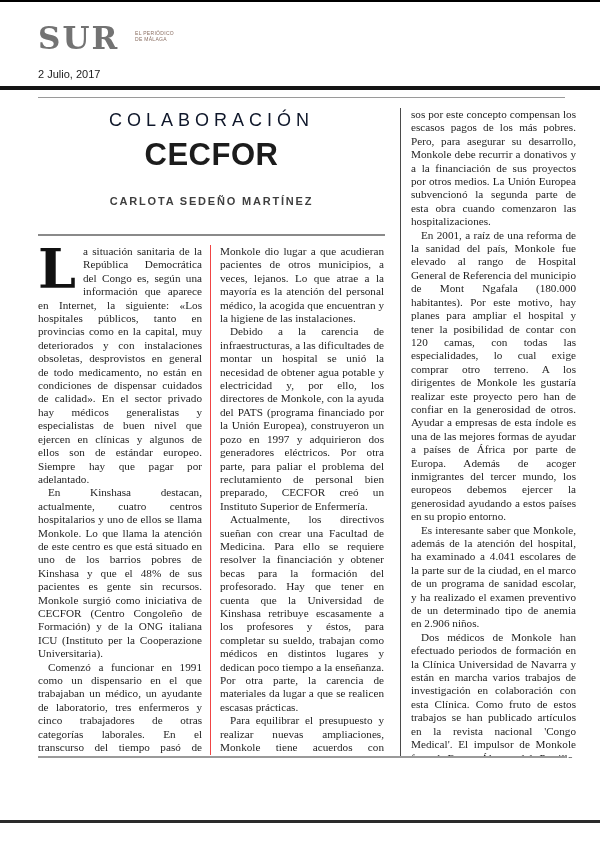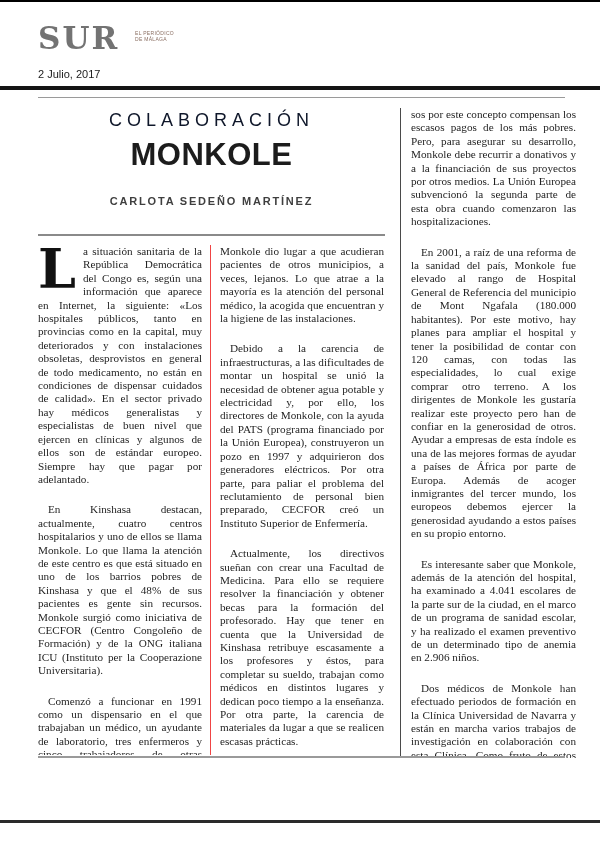--- a/index.html
+++ b/index.html
@@ -46,21 +46,21 @@
   
   .body-text { font-size:11.2px; line-height:13.4px; color:#1e1e1e; text-align:justify; hyphens:auto; }
   .cols12 { position:absolute; left:38px; top:243px; width:347px; height:510px; display:flex; overflow:hidden; }
   .col { width:164px; overflow:hidden; }
   .col-2 { margin-left:8px; border-left:1px solid #ef4444; padding-left:9px; }
   .col-3 {
     position:absolute; left:400px; top:106px; width:165px; height:650px;
     border-left:1px solid #4a4a4a; padding-left:10px; overflow:hidden;
   }
   .para { margin:0; }
-  .para.indent { text-indent:10px;margin-top:17px; }
+  .para.indent { text-indent:10px; }
   .dropcap {
     float:left;
     font-family:"DejaVu Serif", serif; font-weight:bold;
     font-size:54px; line-height:44px; height:50px;
     margin:2px 7px 0 0; color:#111;
   }
   
   .rule-bottom       { position:absolute; left:38px; top:754px; width:527px; height:2px; background:#9a9a9a; }
   .rule-thick-bottom { position:absolute; left:0; top:818px; width:600px; height:3px; background:#2a2a2a; }
 </style>
@@ -71,21 +71,21 @@
 
   <div class="masthead">SUR</div>
   <div class="tagline">EL PERIÓDICO DE MÁLAGA</div>
   <div class="edition-date">2 Julio, 2017</div>
 
   <div class="rule-thick-top"></div>
   <div class="rule-thin"></div>
 
   <div class="headline">
     <div class="kicker">COLABORACIÓN</div>
-    <div class="title">MONKOLE</div>
+    <div class="title">CECFOR</div>
     <div class="byline">CARLOTA SEDEÑO MARTÍNEZ</div>
   </div>
   <div class="headline-rule"></div>
 
   <div class="cols12">
     <div class="col col-1 body-text">
         <p class="para"><span class="dropcap">L</span>a situación sanitaria de la República Democrática del Congo es, según una información que aparece en Internet, la siguiente: «Los hospitales públicos, tanto en provincias como en la capital, muy deteriorados y con instalaciones obsoletas, desprovistos en general de todo medicamento, no están en condiciones de dispensar cuidados de calidad». En el sector privado hay médicos generalistas y especialistas de buen nivel que ejercen en clínicas y algunos de ellos son de estándar europeo. Siempre hay que pagar por adelantado.</p>
         <p class="para indent">En Kinshasa destacan, actualmente, cuatro centros hospitalarios y uno de ellos se llama Monkole. Lo que llama la atención de este centro es que está situado en uno de los barrios pobres de Kinshasa y que el 48% de sus pacientes es gente sin recursos. Monkole surgió como iniciativa de CECFOR (Centro Congoleño de Formación) y de la ONG italiana ICU (Instituto per la Cooperazione Universitaria).</p>
         <p class="para indent">Comenzó a funcionar en 1991 como un dispensario en el que trabajaban un médico, un ayudante de laboratorio, tres enfermeros y cinco trabajadores de otras categorías laborales. En el transcurso del tiempo pasó de dispensario a hospital. Lucharon contra enfermedades como el paludismo, la tuberculosis o el sida. Posteriormente, el prestigio de</p>
       </div>

